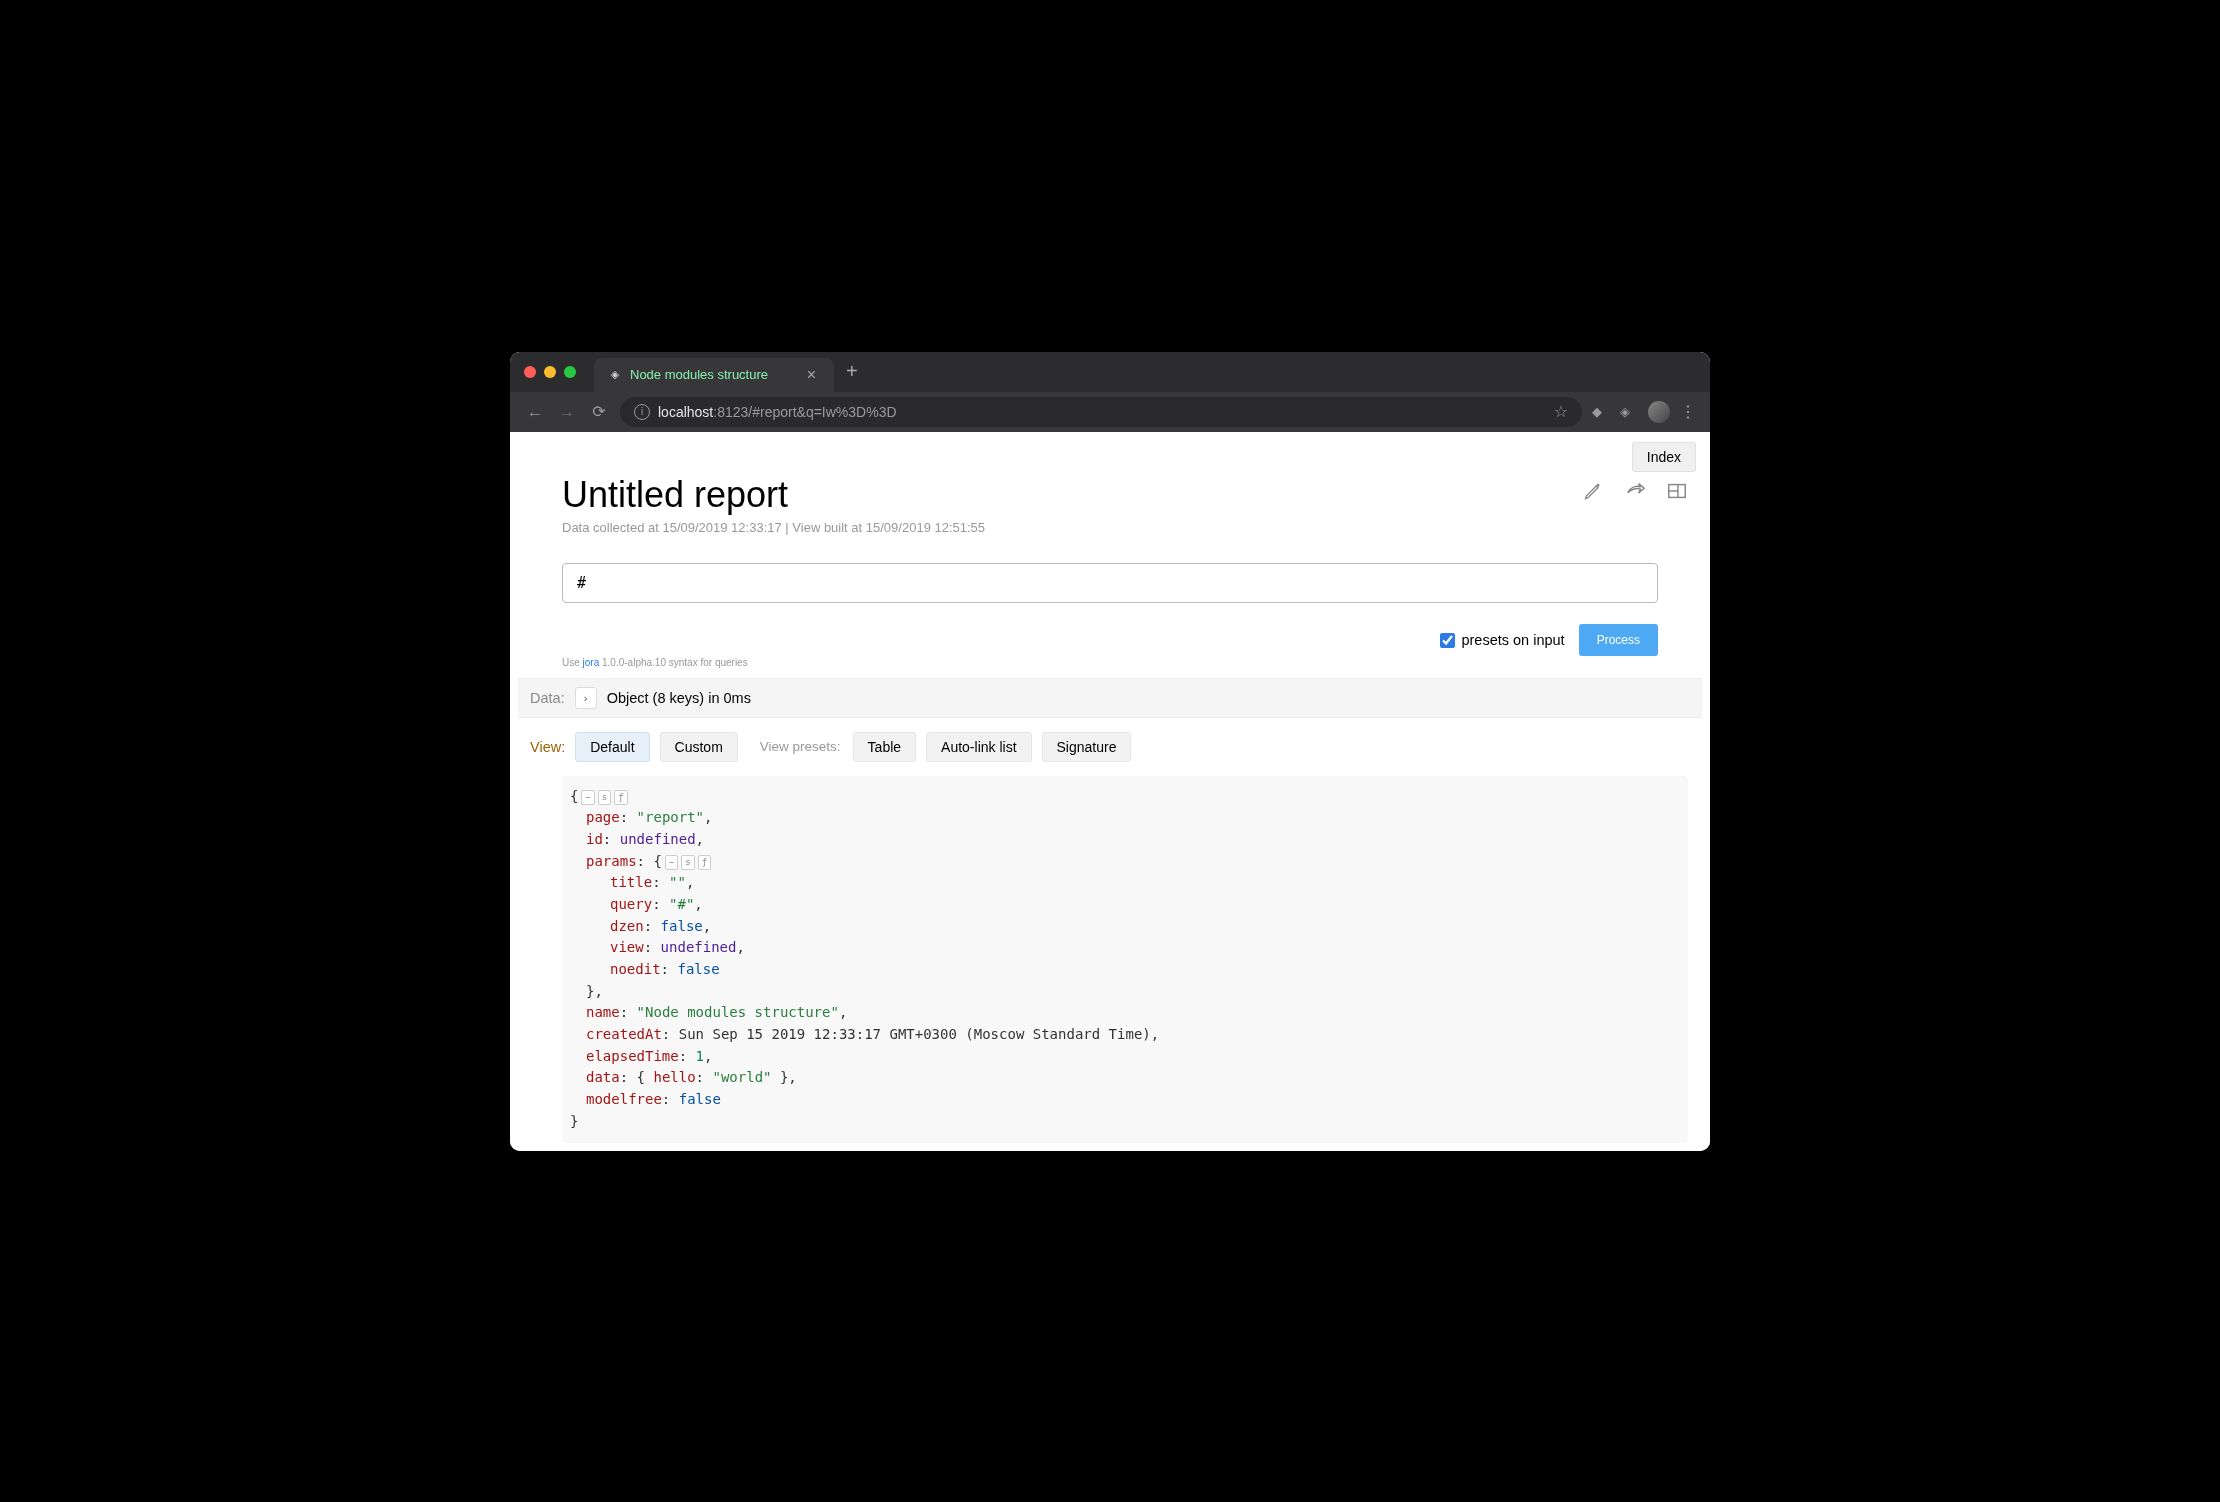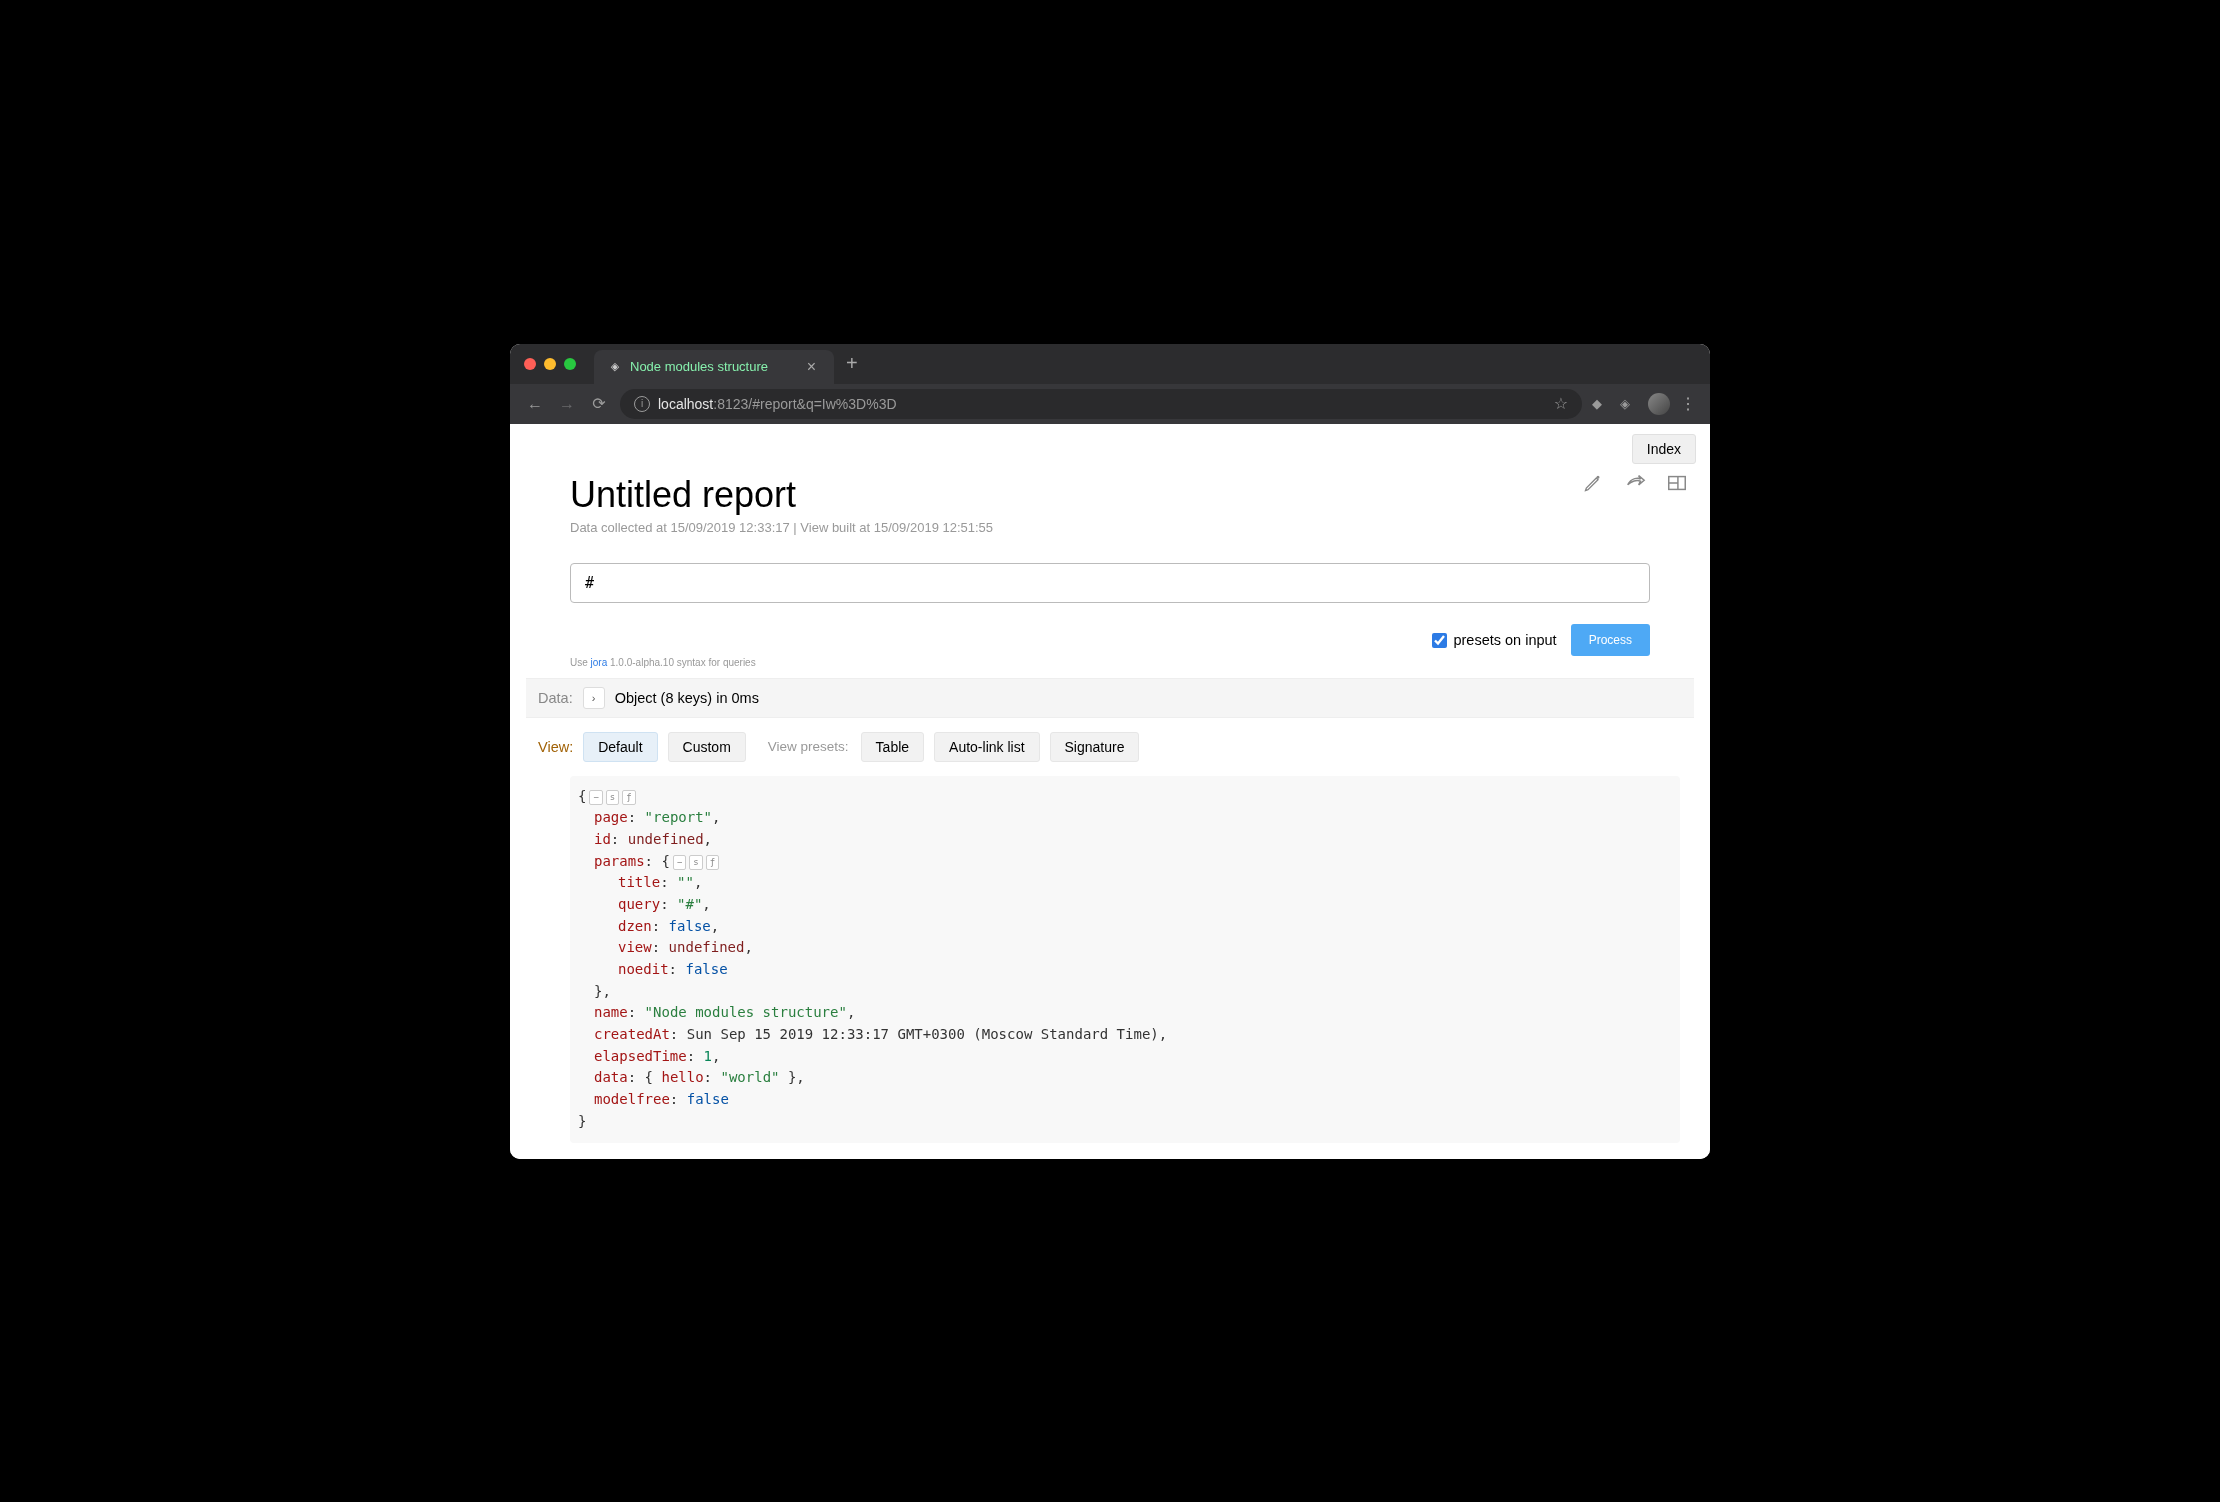--- a/index.html
+++ b/index.html
@@ -20,21 +20,21 @@
 .nav-icon { color: #9a9a9a; width: 22px; text-align: center; cursor: pointer; font-size: 16px; }
 .urlbox { flex: 1; background: #2a2a2c; border-radius: 20px; height: 30px; display: flex; align-items: center; padding: 0 14px; color: #ccc; font-size: 14px; gap: 8px; }
 .url-info { color: #9a9a9a; width: 16px; height: 16px; border: 1.5px solid #9a9a9a; border-radius: 50%; font-size: 10px; display: flex; align-items: center; justify-content: center; }
 .url-host { color: #e5e5e5; }
 .url-rest { color: #9a9a9a; }
 .urlbox-actions { margin-left: auto; display: flex; gap: 10px; align-items: center; }
 .star { color: #9a9a9a; font-size: 16px; }
 .ext-icon { color: #9a9a9a; width: 18px; font-size: 13px; }
 .avatar { width: 22px; height: 22px; border-radius: 50%; background: linear-gradient(135deg, #888, #444); }
 .dots-menu { color: #aaa; font-size: 16px; }
-.content { background: #fff; padding: 16px; position: relative; }
+.content { background: #fff; padding: 8px; position: relative; }
 .index-btn { position: absolute; top: 10px; right: 14px; background: #f0f0f0; border: 1px solid #e0e0e0; padding: 6px 14px; font-size: 14px; border-radius: 3px; cursor: pointer; }
 .report-header { padding: 34px 44px 8px; }
 .report-title { font-size: 36px; font-weight: 400; margin-bottom: 4px; }
 .report-meta { color: #999; font-size: 13px; }
 .header-icons { position: absolute; top: 48px; right: 22px; display: flex; gap: 20px; }
 .header-icon { width: 22px; height: 22px; color: #888; cursor: pointer; display: flex; align-items: center; justify-content: center; }
 .query-section { padding: 20px 44px 10px; }
 .query-input { width: 100%; border: 1px solid #bbb; border-radius: 4px; padding: 10px 14px; font-size: 15px; font-family: monospace; }
 .query-row2 { display: flex; align-items: center; margin-top: 10px; }
 .jora-hint { color: #999; font-size: 10px; margin-top: 44px; }
@@ -48,21 +48,21 @@
 .chevron-box { background: #fff; border: 1px solid #ddd; border-radius: 3px; width: 22px; height: 22px; display: flex; align-items: center; justify-content: center; font-size: 11px; color: #555; }
 .view-row { padding: 14px 14px 14px 8px; display: flex; align-items: center; gap: 10px; font-size: 14.5px; }
 .view-label { color: #a16207; margin-left: 4px; }
 .view-btn { background: #f2f2f2; border: 1px solid #e6e6e6; border-radius: 3px; padding: 6px 14px; font-size: 14px; cursor: pointer; }
 .view-btn.active { background: #e7f0f8; border-color: #cfe2f2; }
 .presets-label { color: #999; font-size: 13.5px; margin-left: 12px; margin-right: 2px; }
 .code-block { background: #f8f8f8; margin: 0 14px 0 44px; padding: 10px 0; border-radius: 4px; font-family: ui-monospace, SFMono-Regular, Menlo, monospace; font-size: 14px; line-height: 1.55; }
 .cl { white-space: pre; }
 .k { color: #a31515; }
 .s { color: #2a7f3f; }
-.u { color: #7f1d1d; }
+.u { color: #4c1d95; }
 .b { color: #0451a5; }
 .n { color: #098658; }
 .p { color: #333; }
 .mini { display: inline-flex; gap: 3px; vertical-align: 1px; margin-left: 3px; }
 .mini span { border: 1px solid #ccc; border-radius: 2px; font-size: 9px; padding: 0 3px; color: #888; background: #fff; line-height: 13px; }
 .pad1 { padding-left: 24px; }
 .pad2 { padding-left: 48px; }
 .pad0 { padding-left: 8px; }
 </style>
 </head>

